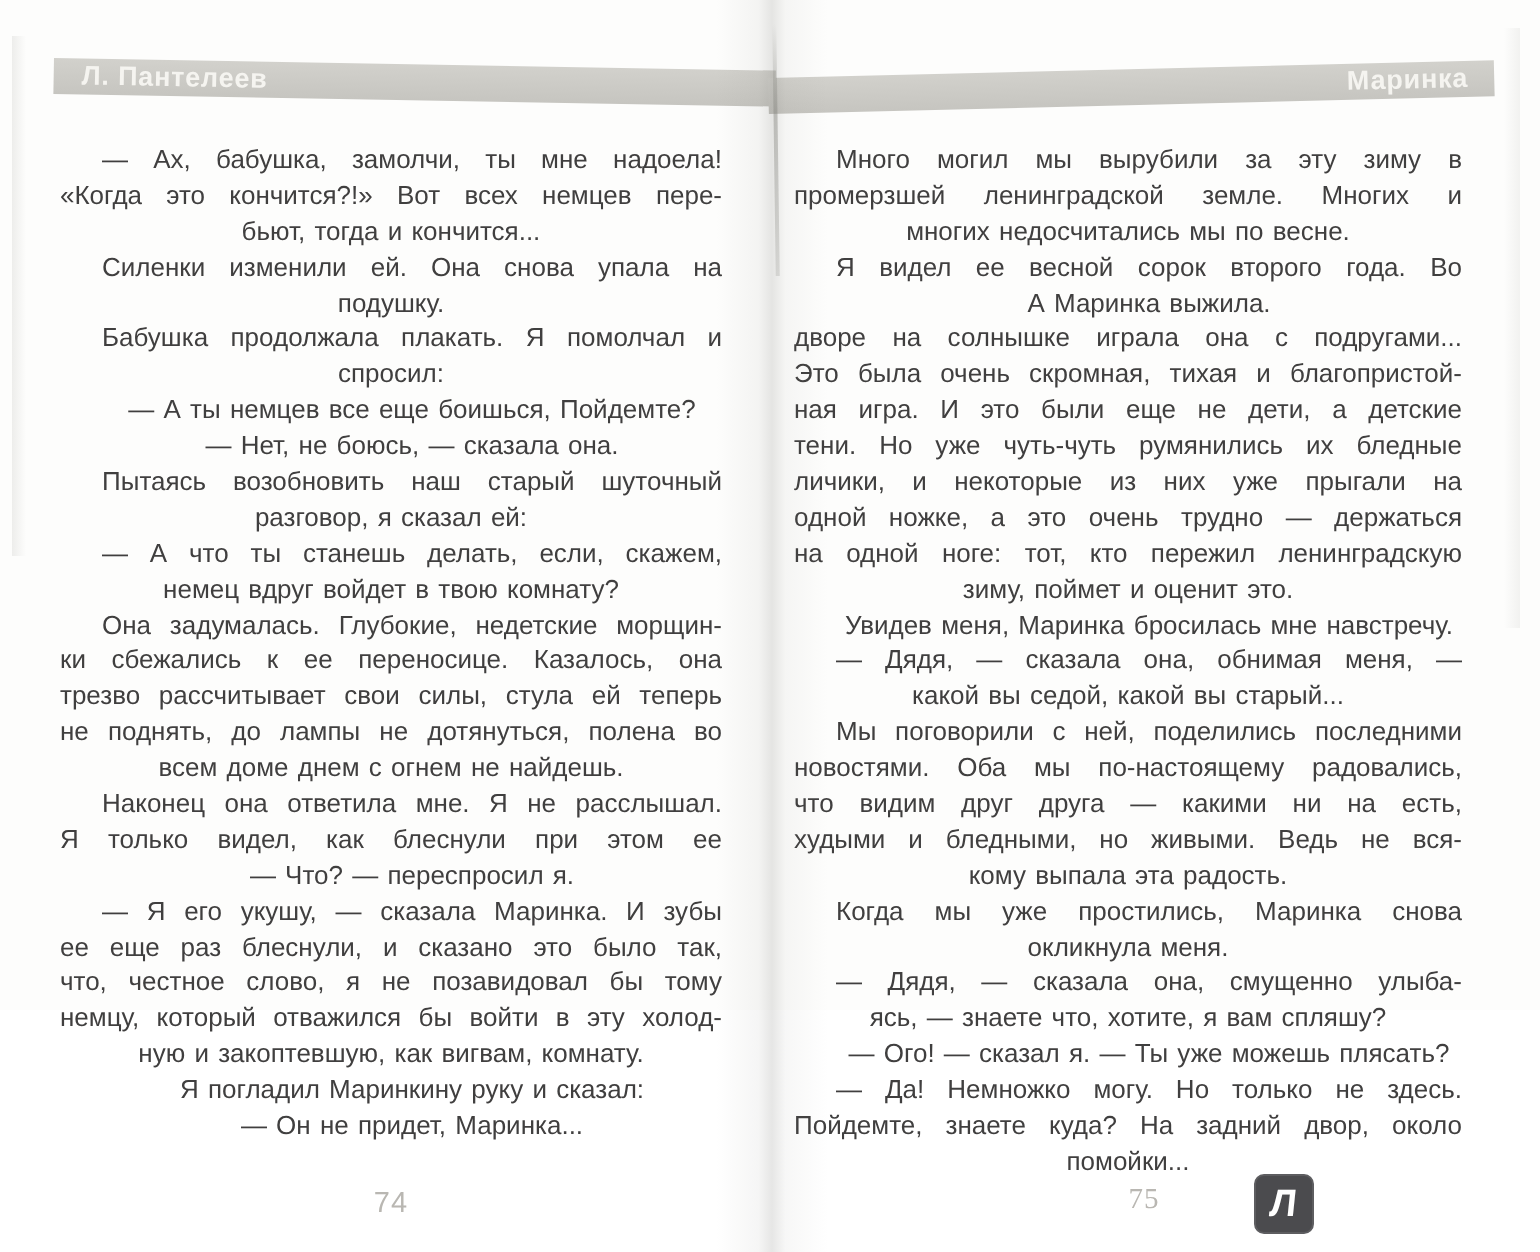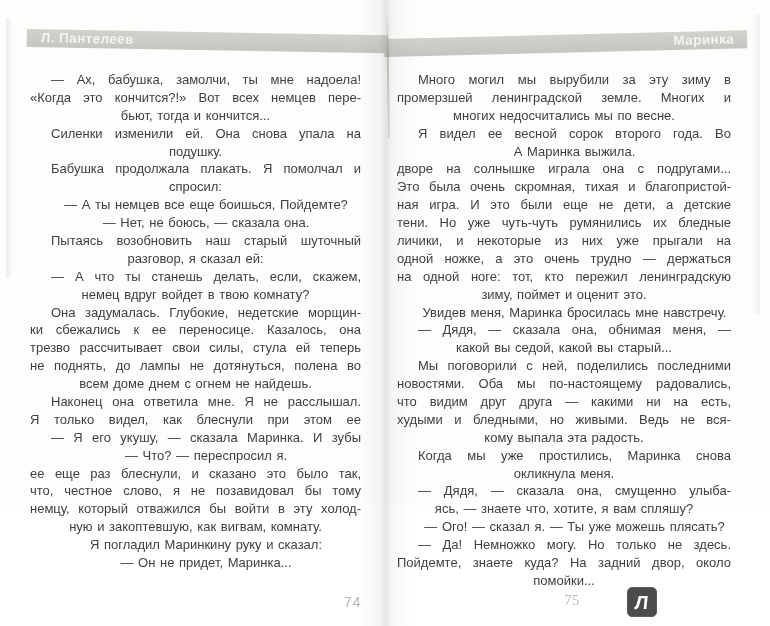--- a/index.html
+++ b/index.html
@@ -69,21 +69,21 @@
   .line.end::after { display: none; }
   .line.indent { text-indent: 21px; }
   
   .page-number {
     position: absolute;
     color: #b9b7b2;
     font-size: 14.5px;
     letter-spacing: 0.5px;
     text-align: center;
   }
-  .page-number.num-left  { left: 30px;  width: 331px; top: 594px; text-align: right; }
+  .page-number.num-left  { left: 30px;  width: 331px; top: 594px; }
   .page-number.num-right { left: 405px; width: 334px; top: 592px; font-family: Liberation Serif, serif; }
   
   .logo {
     position: absolute;
     left: 627px; top: 587px;
     width: 30px; height: 30px;
     background: #4b4b4e;
     border: 1px solid #5d5d60;
     border-radius: 5px;
     box-sizing: border-box;
@@ -164,22 +164,22 @@
       <div class="line end">разговор, я сказал ей:</div>
       <div class="line indent">— А что ты станешь делать, если, скажем,</div>
       <div class="line end">немец вдруг войдет в твою комнату?</div>
       <div class="line indent">Она задумалась. Глубокие, недетские морщин-</div>
       <div class="line">ки сбежались к ее переносице. Казалось, она</div>
       <div class="line">трезво рассчитывает свои силы, стула ей теперь</div>
       <div class="line">не поднять, до лампы не дотянуться, полена во</div>
       <div class="line end">всем доме днем с огнем не найдешь.</div>
       <div class="line indent">Наконец она ответила мне. Я не расслышал.</div>
       <div class="line">Я только видел, как блеснули при этом ее</div>
+      <div class="line indent end">— Что? — переспросил я.</div>
       <div class="line indent">— Я его укушу, — сказала Маринка. И зубы</div>
-      <div class="line indent end">— Что? — переспросил я.</div>
       <div class="line">ее еще раз блеснули, и сказано это было так,</div>
       <div class="line">что, честное слово, я не позавидовал бы тому</div>
       <div class="line">немцу, который отважился бы войти в эту холод-</div>
       <div class="line end">ную и закоптевшую, как вигвам, комнату.</div>
       <div class="line indent end">Я погладил Маринкину руку и сказал:</div>
       <div class="line indent end">— Он не придет, Маринка...</div>
     </div>
 
   <div class="page-text right">
       <div class="line indent">Много могил мы вырубили за эту зиму в</div>

